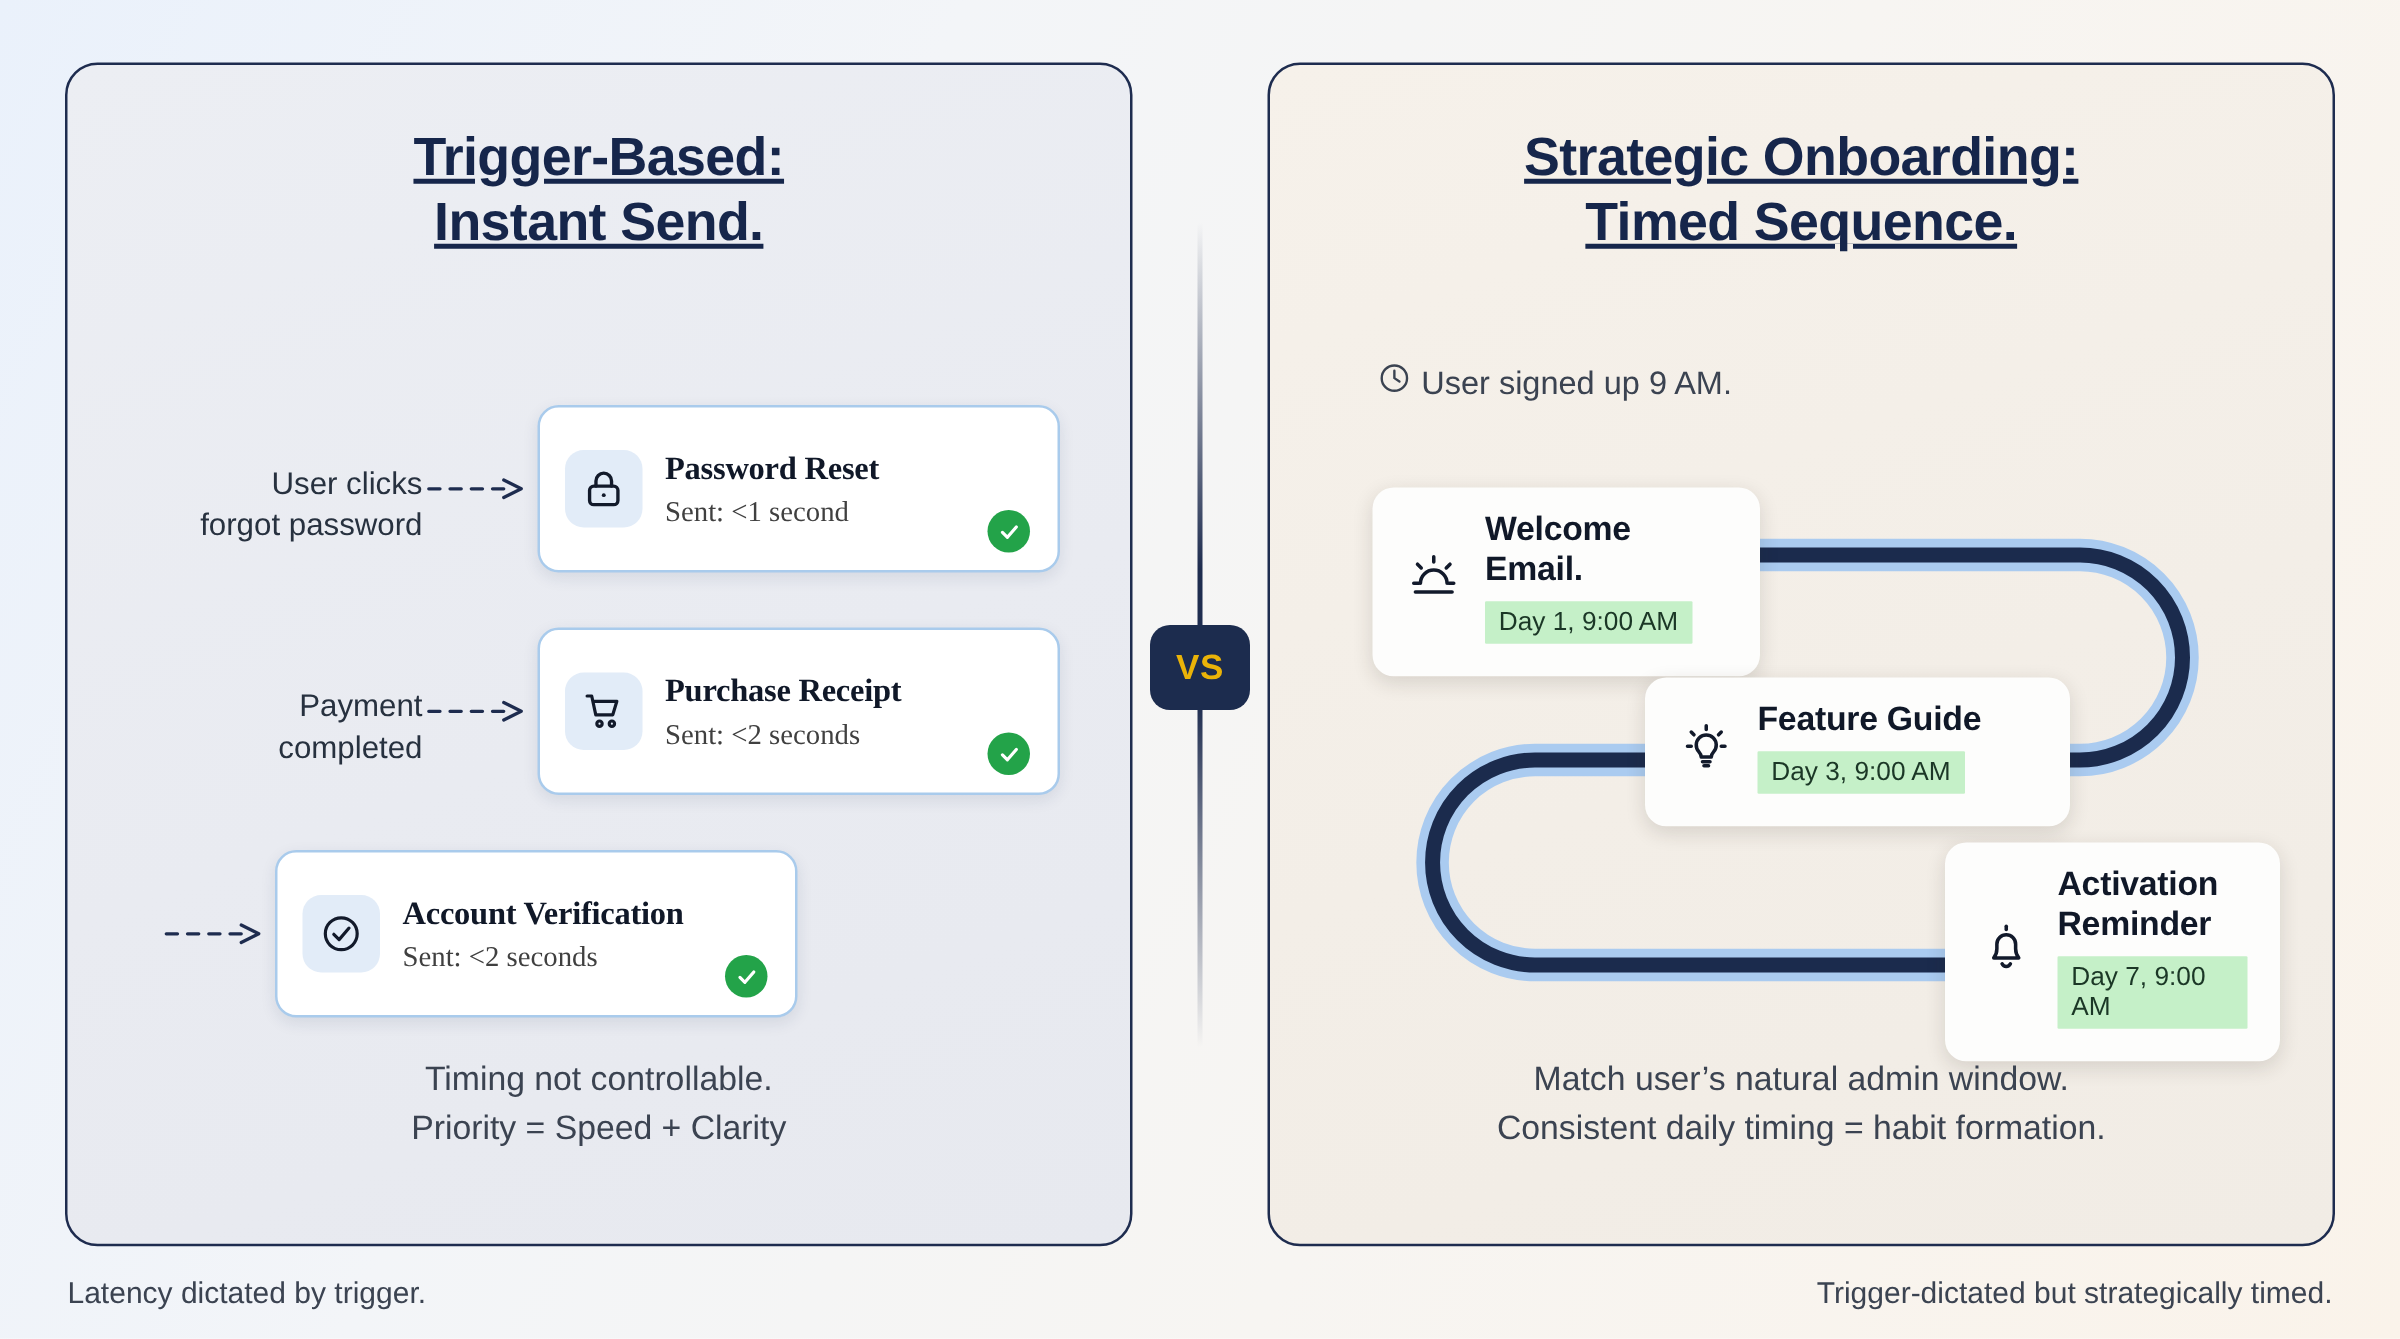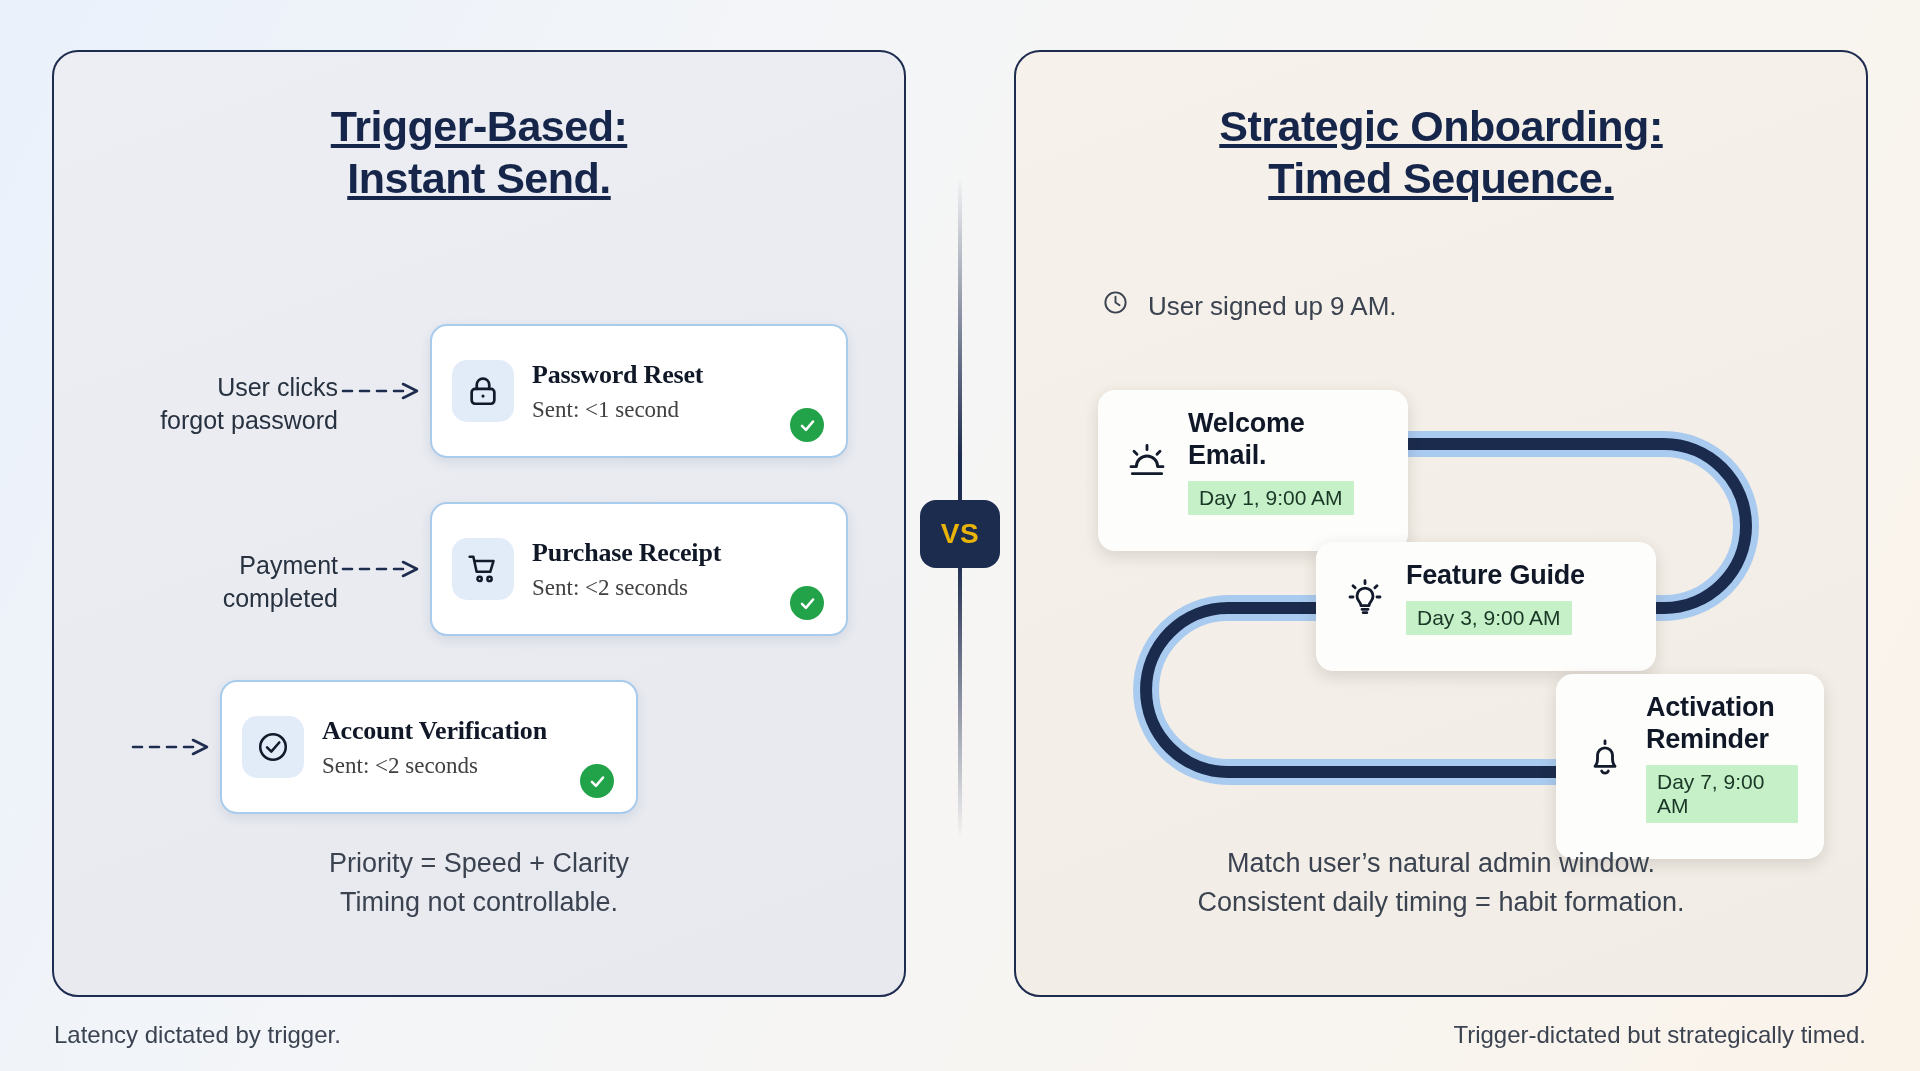--- a/index.html
+++ b/index.html
@@ -121,33 +121,33 @@
     background:#1c2c4e;
     border-radius:16px;
     display:flex; align-items:center; justify-content:center;
     color:#eab308; font-weight:bold; font-size:28px;
     letter-spacing:0.5px;
   }
 
   
   .signup-note{
     position:absolute; left:86px; top:237px;
-    display:flex; align-items:center; gap:19px;
+    display:flex; align-items:center; gap:8px;
     color:#3b4351; font-size:26px;
   }
   .seq-area{ position:absolute; left:0; top:0; width:854px; height:947px; }
   .seq-svg{ position:absolute; left:0; top:0; }
 
   .seq-card{
     position:absolute;
     background:#fdfdfc;
     border-radius:17px;
     box-shadow:0 5px 16px rgba(40,35,25,0.14);
     display:flex; align-items:center;
-    padding:18px 26px 36px 22px;
+    padding:18px 26px 26px 22px;
   }
   .seq-icon{ width:54px; flex:none; display:flex; align-items:center; justify-content:center; margin-right:14px; }
   .seq-title{
     color:#101828; font-weight:bold; font-size:27px;
     line-height:1.18; letter-spacing:-0.2px; margin-bottom:9px;
   }
   .pill{
     display:inline-block;
     background:#c5f0c8;
     border-radius:1px;
@@ -264,22 +264,22 @@
           <div class="check-badge">
             <svg width="19" height="19" viewBox="0 0 24 24" fill="none" stroke="#ffffff" stroke-width="3.2" stroke-linecap="round" stroke-linejoin="round">
               <path d="M5 12.5 L10 17.5 L19 7"></path>
             </svg>
           </div>
         </div>
       </div>
     </div>
 
     <div class="summary">
+      <div>Timing not controllable.</div>
       <div>Priority = Speed + Clarity</div>
-      <div>Timing not controllable.</div>
     </div>
   </section>
 
   <div class="divider"></div>
   <div class="vs-badge">
     <span>VS</span>
   </div>
 
   <section class="panel panel-right">
     <h2 class="panel-title">

